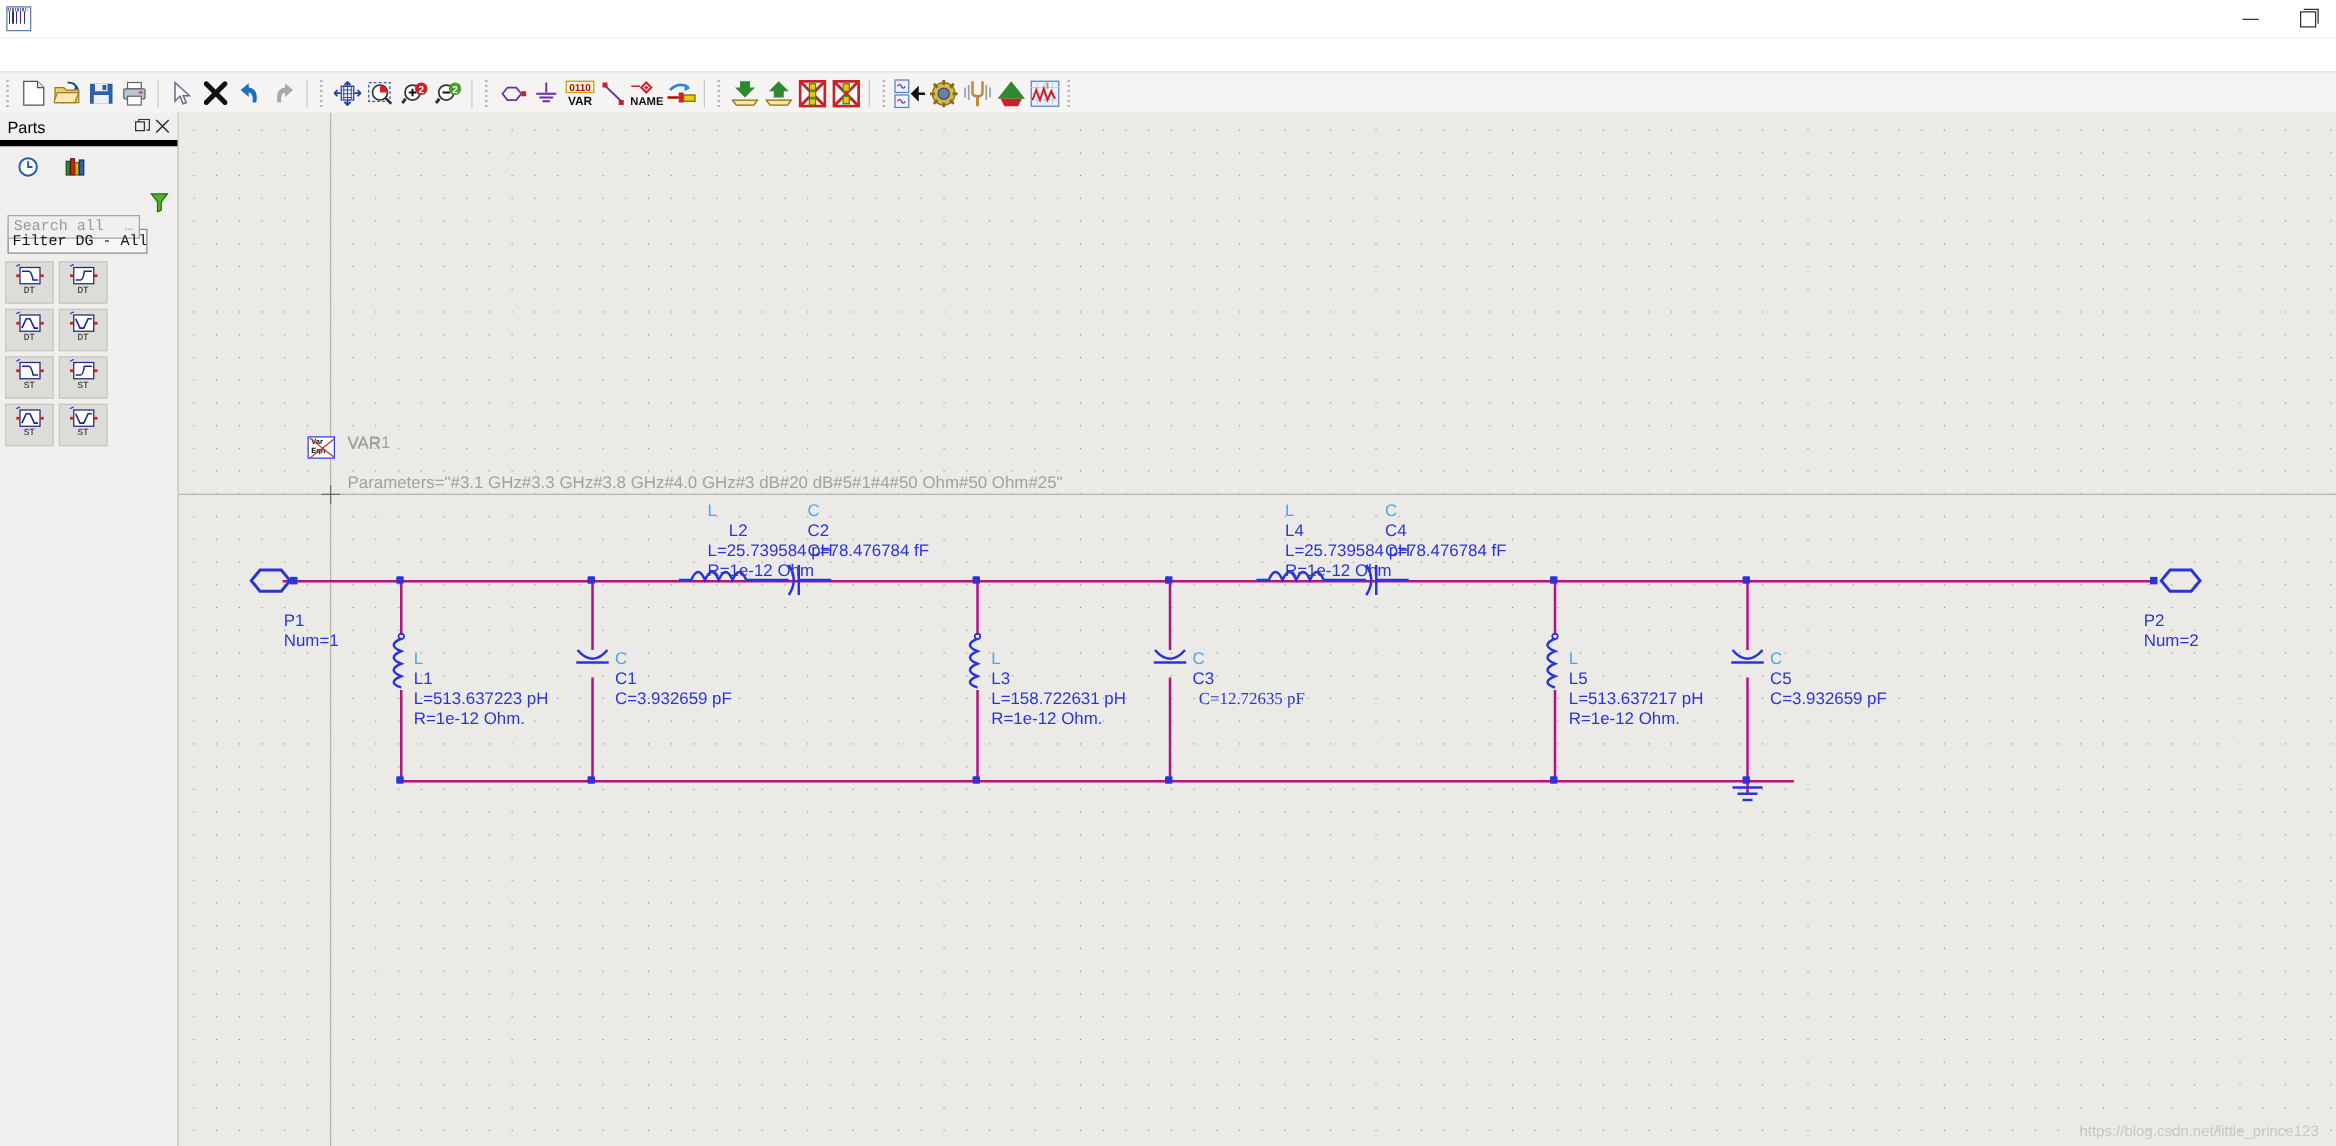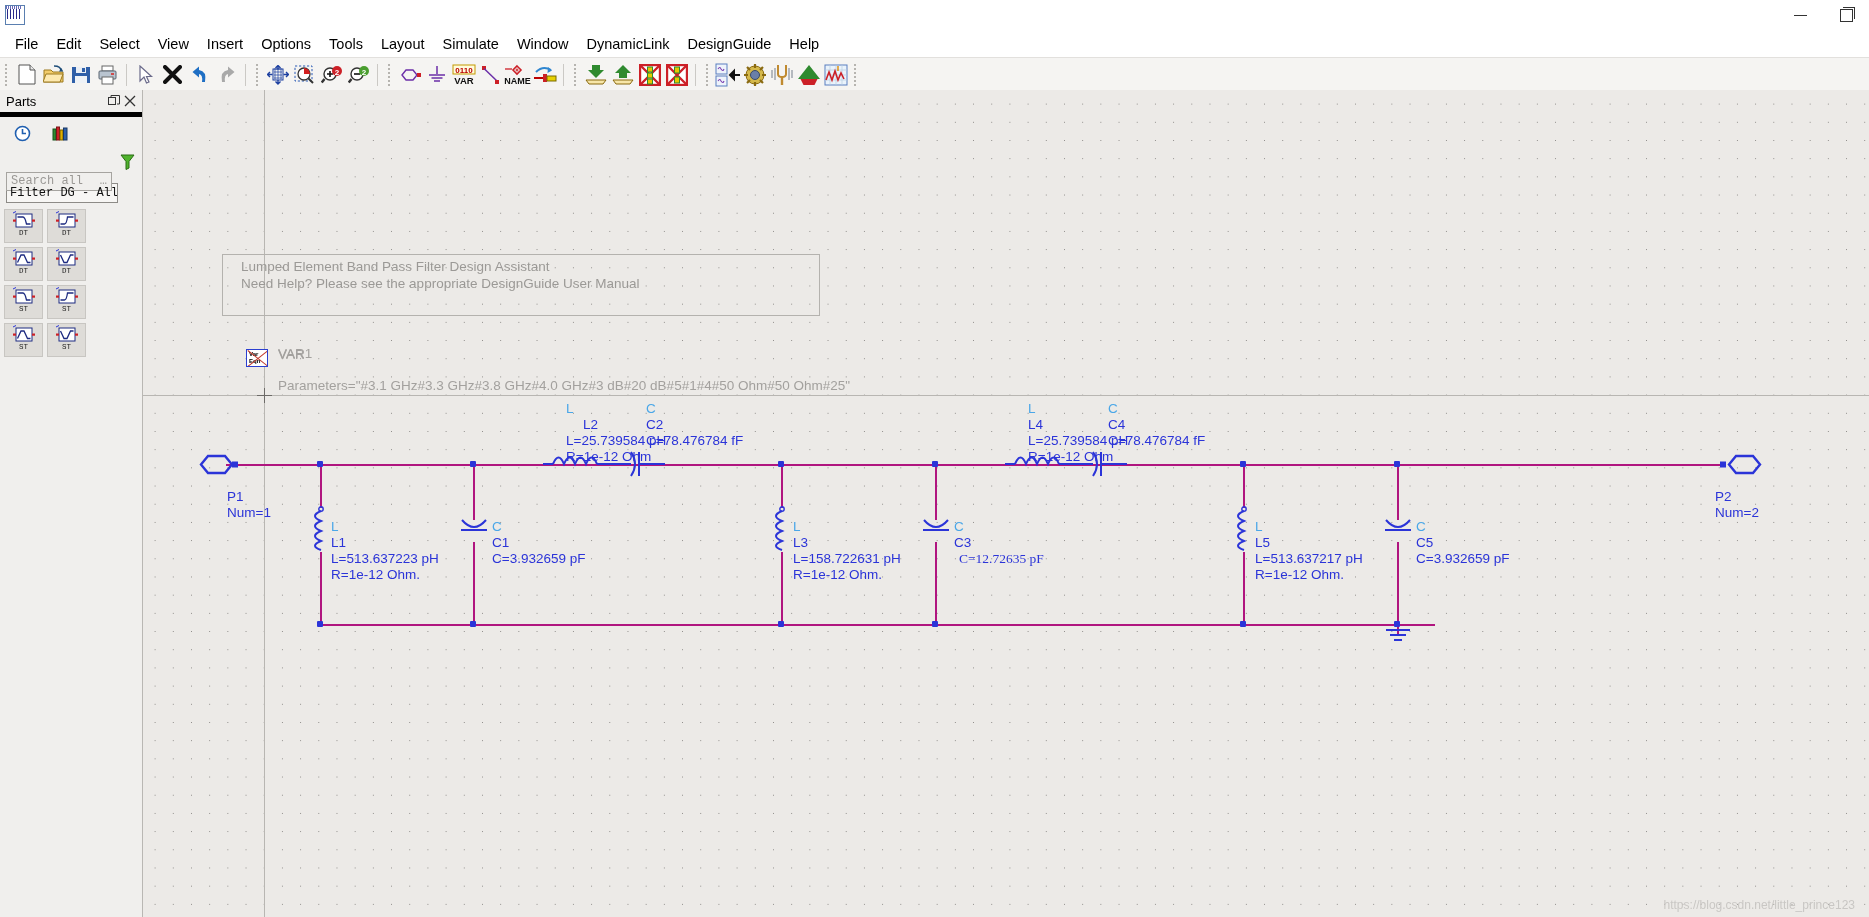--- a/index.html
+++ b/index.html
@@ -289,35 +289,20 @@
     <div class="win-buttons">
       <div class="win-btn">
           <div class="win-min"></div>
         </div>
       <div class="win-btn">
           <div class="win-max"></div>
         </div>
     </div>
   </div>
 
-  <div class="menubar">
-    <div class="menu-item">File</div>
-    <div class="menu-item">Edit</div>
-    <div class="menu-item">Select</div>
-    <div class="menu-item">View</div>
-    <div class="menu-item">Insert</div>
-    <div class="menu-item">Options</div>
-    <div class="menu-item">Tools</div>
-    <div class="menu-item">Layout</div>
-    <div class="menu-item">Simulate</div>
-    <div class="menu-item">Window</div>
-    <div class="menu-item">DynamicLink</div>
-    <div class="menu-item">DesignGuide</div>
-    <div class="menu-item">Help</div>
-  </div>
 
   <div class="toolbar">
 
     <div class="tb-grip"></div>
 
     <div class="tb-btn">
       <svg width="20" height="21" viewBox="0 0 20 21">
         <path d="M2 1 h11 l5 5 v14 h-16 z" fill="#ffffff" stroke="#555" stroke-width="1"></path>
         <path d="M13 1 v5 h5" fill="#e8e8e8" stroke="#555" stroke-width="1"></path>
       </svg>
@@ -690,24 +675,20 @@
       </div>
     </div>
   </div>
 
   <div class="canvas">
     <div class="dots"></div>
     <div class="axis-v"></div>
     <div class="axis-h"></div>
     <div class="origin-plus"></div>
 
-    <div class="note-box">
-      <div class="note-line" style="top:4px;">Lumped Element Band Pass Filter Design Assistant</div>
-      <div class="note-line" style="top:21px;">Need Help?  Please see the appropriate DesignGuide User Manual</div>
-    </div>
 
     <div class="var-icon">
       <div class="vtxt">Var<br>Eqn</div>
       <div class="x1"></div>
         <div class="x2"></div>
     </div>
     <div class="var-txt" style="left:135px; top:257px;">VAR</div>
     <div class="var-txt" style="left:135px; top:256px;text-align:center;">VAR1</div>
     <div class="var-txt" style="left:135px; top:288px;">Parameters="#3.1 GHz#3.3 GHz#3.8 GHz#4.0 GHz#3 dB#20 dB#5#1#4#50 Ohm#50 Ohm#25"</div>
 

